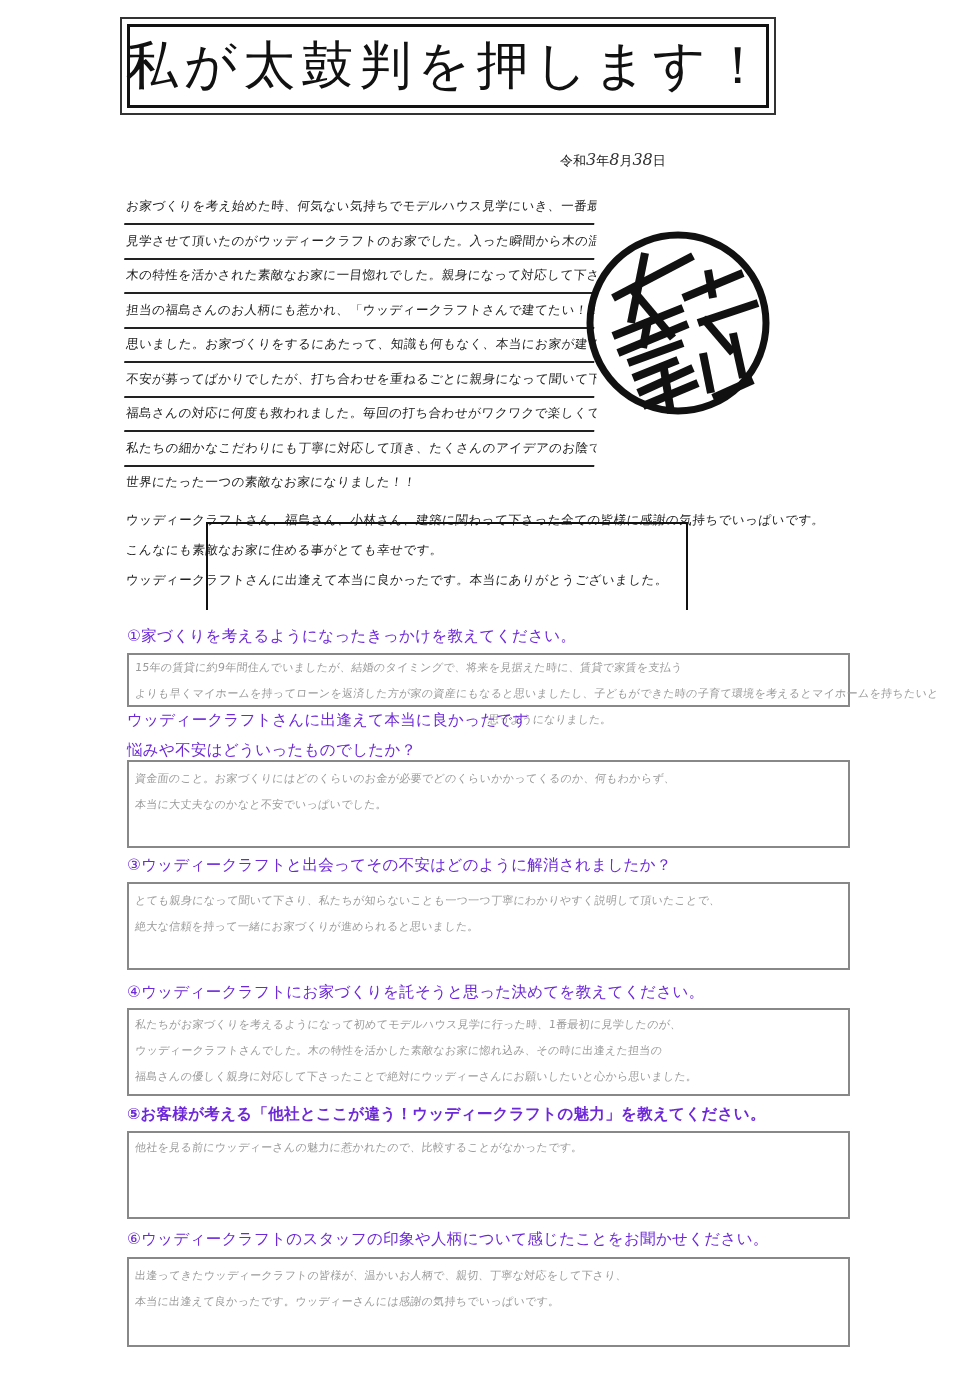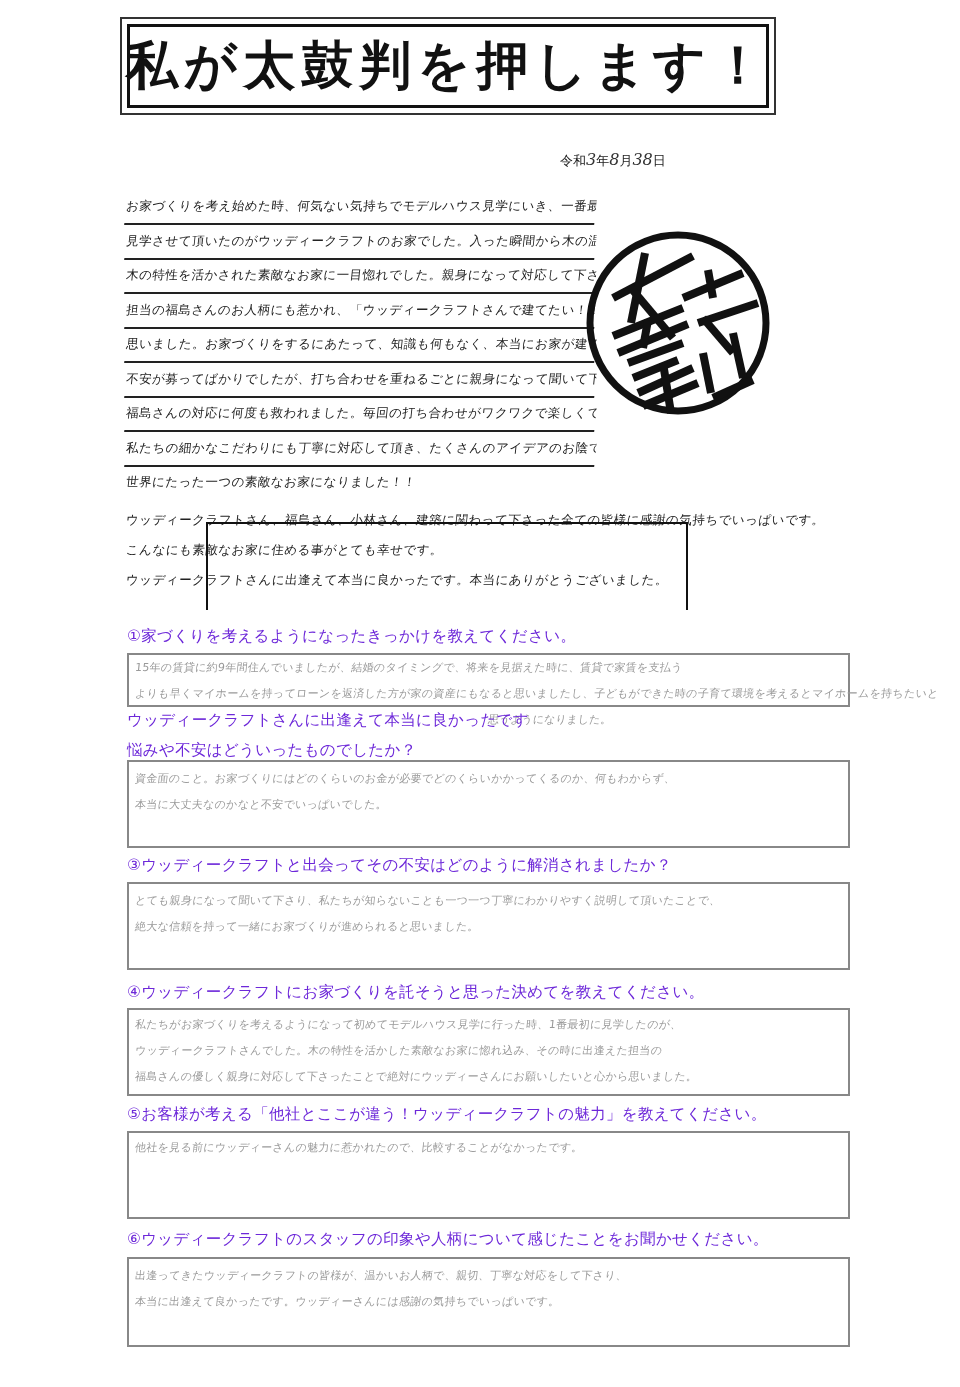--- a/index.html
+++ b/index.html
@@ -5,21 +5,21 @@
   html, body { margin:0; padding:0; background:#ffffff; }
   body { width:960px; height:1387px; position:relative; overflow:hidden;
          font-family:"DejaVu Sans", "Liberation Sans", sans-serif; color:#111; }
 
   
   .title-outer { position:absolute; left:120px; top:17px; width:656px; height:98px;
                  border:2px solid #333; box-sizing:border-box; background:#fff; }
   .title-inner { position:absolute; left:5px; top:5px; right:5px; bottom:5px;
                  border:3px solid #111; box-sizing:border-box;
                  display:flex; align-items:center; justify-content:center; }
-  .title-text { font-size:52px; letter-spacing:6px; font-weight:bold; color:#111; white-space:nowrap; }
+  .title-text { font-size:52px; letter-spacing:6px; font-weight:normal; color:#111; white-space:nowrap; }
 
   
   .date-row { position:absolute; left:560px; top:150px; font-size:13px; color:#222;
               display:flex; align-items:baseline; }
   .date-row .hw { font-family:"DejaVu Serif", serif; font-style:italic; font-size:16px; color:#333; }
 
   
   .letter { position:absolute; left:126px; top:190px; width:470px; }
   .letter-line { height:34.5px; border-bottom:2px solid #222; box-sizing:border-box;
                  font-size:12.5px; line-height:32px; color:#222; white-space:nowrap; overflow:hidden;
@@ -133,21 +133,21 @@
   <div class="a-line">絶大な信頼を持って一緒にお家づくりが進められると思いました。</div>
 </div>
 
 <div class="q-label" style="top:982px;text-align:right;">④ウッディークラフトにお家づくりを託そうと思った決めてを教えてください。</div>
 <div class="a-box" style="top:1008px; height:88px; padding-top:2px;">
   <div class="a-line">私たちがお家づくりを考えるようになって初めてモデルハウス見学に行った時、1番最初に見学したのが、</div>
   <div class="a-line">ウッディークラフトさんでした。木の特性を活かした素敵なお家に惚れ込み、その時に出逢えた担当の</div>
   <div class="a-line">福島さんの優しく親身に対応して下さったことで絶対にウッディーさんにお願いしたいと心から思いました。</div>
 </div>
 
-<div class="q-label" style="top:1104px;">⑤お客様が考える「他社とここが違う！ウッディークラフトの魅力」を教えてください。</div>
+<div class="q-label" style="top:1104px;font-weight:bold;">⑤お客様が考える「他社とここが違う！ウッディークラフトの魅力」を教えてください。</div>
 <div class="a-box" style="top:1131px; height:88px; padding-top:2px;">
   <div class="a-line">他社を見る前にウッディーさんの魅力に惹かれたので、比較することがなかったです。</div>
 </div>
 
 <div class="q-label" style="top:1229px;text-align:center;">⑥ウッディークラフトのスタッフの印象や人柄について感じたことをお聞かせください。</div>
 <div class="a-box" style="top:1257px; height:90px; padding-top:4px;">
   <div class="a-line">出逢ってきたウッディークラフトの皆様が、温かいお人柄で、親切、丁寧な対応をして下さり、</div>
   <div class="a-line">本当に出逢えて良かったです。ウッディーさんには感謝の気持ちでいっぱいです。</div>
 </div>
 

